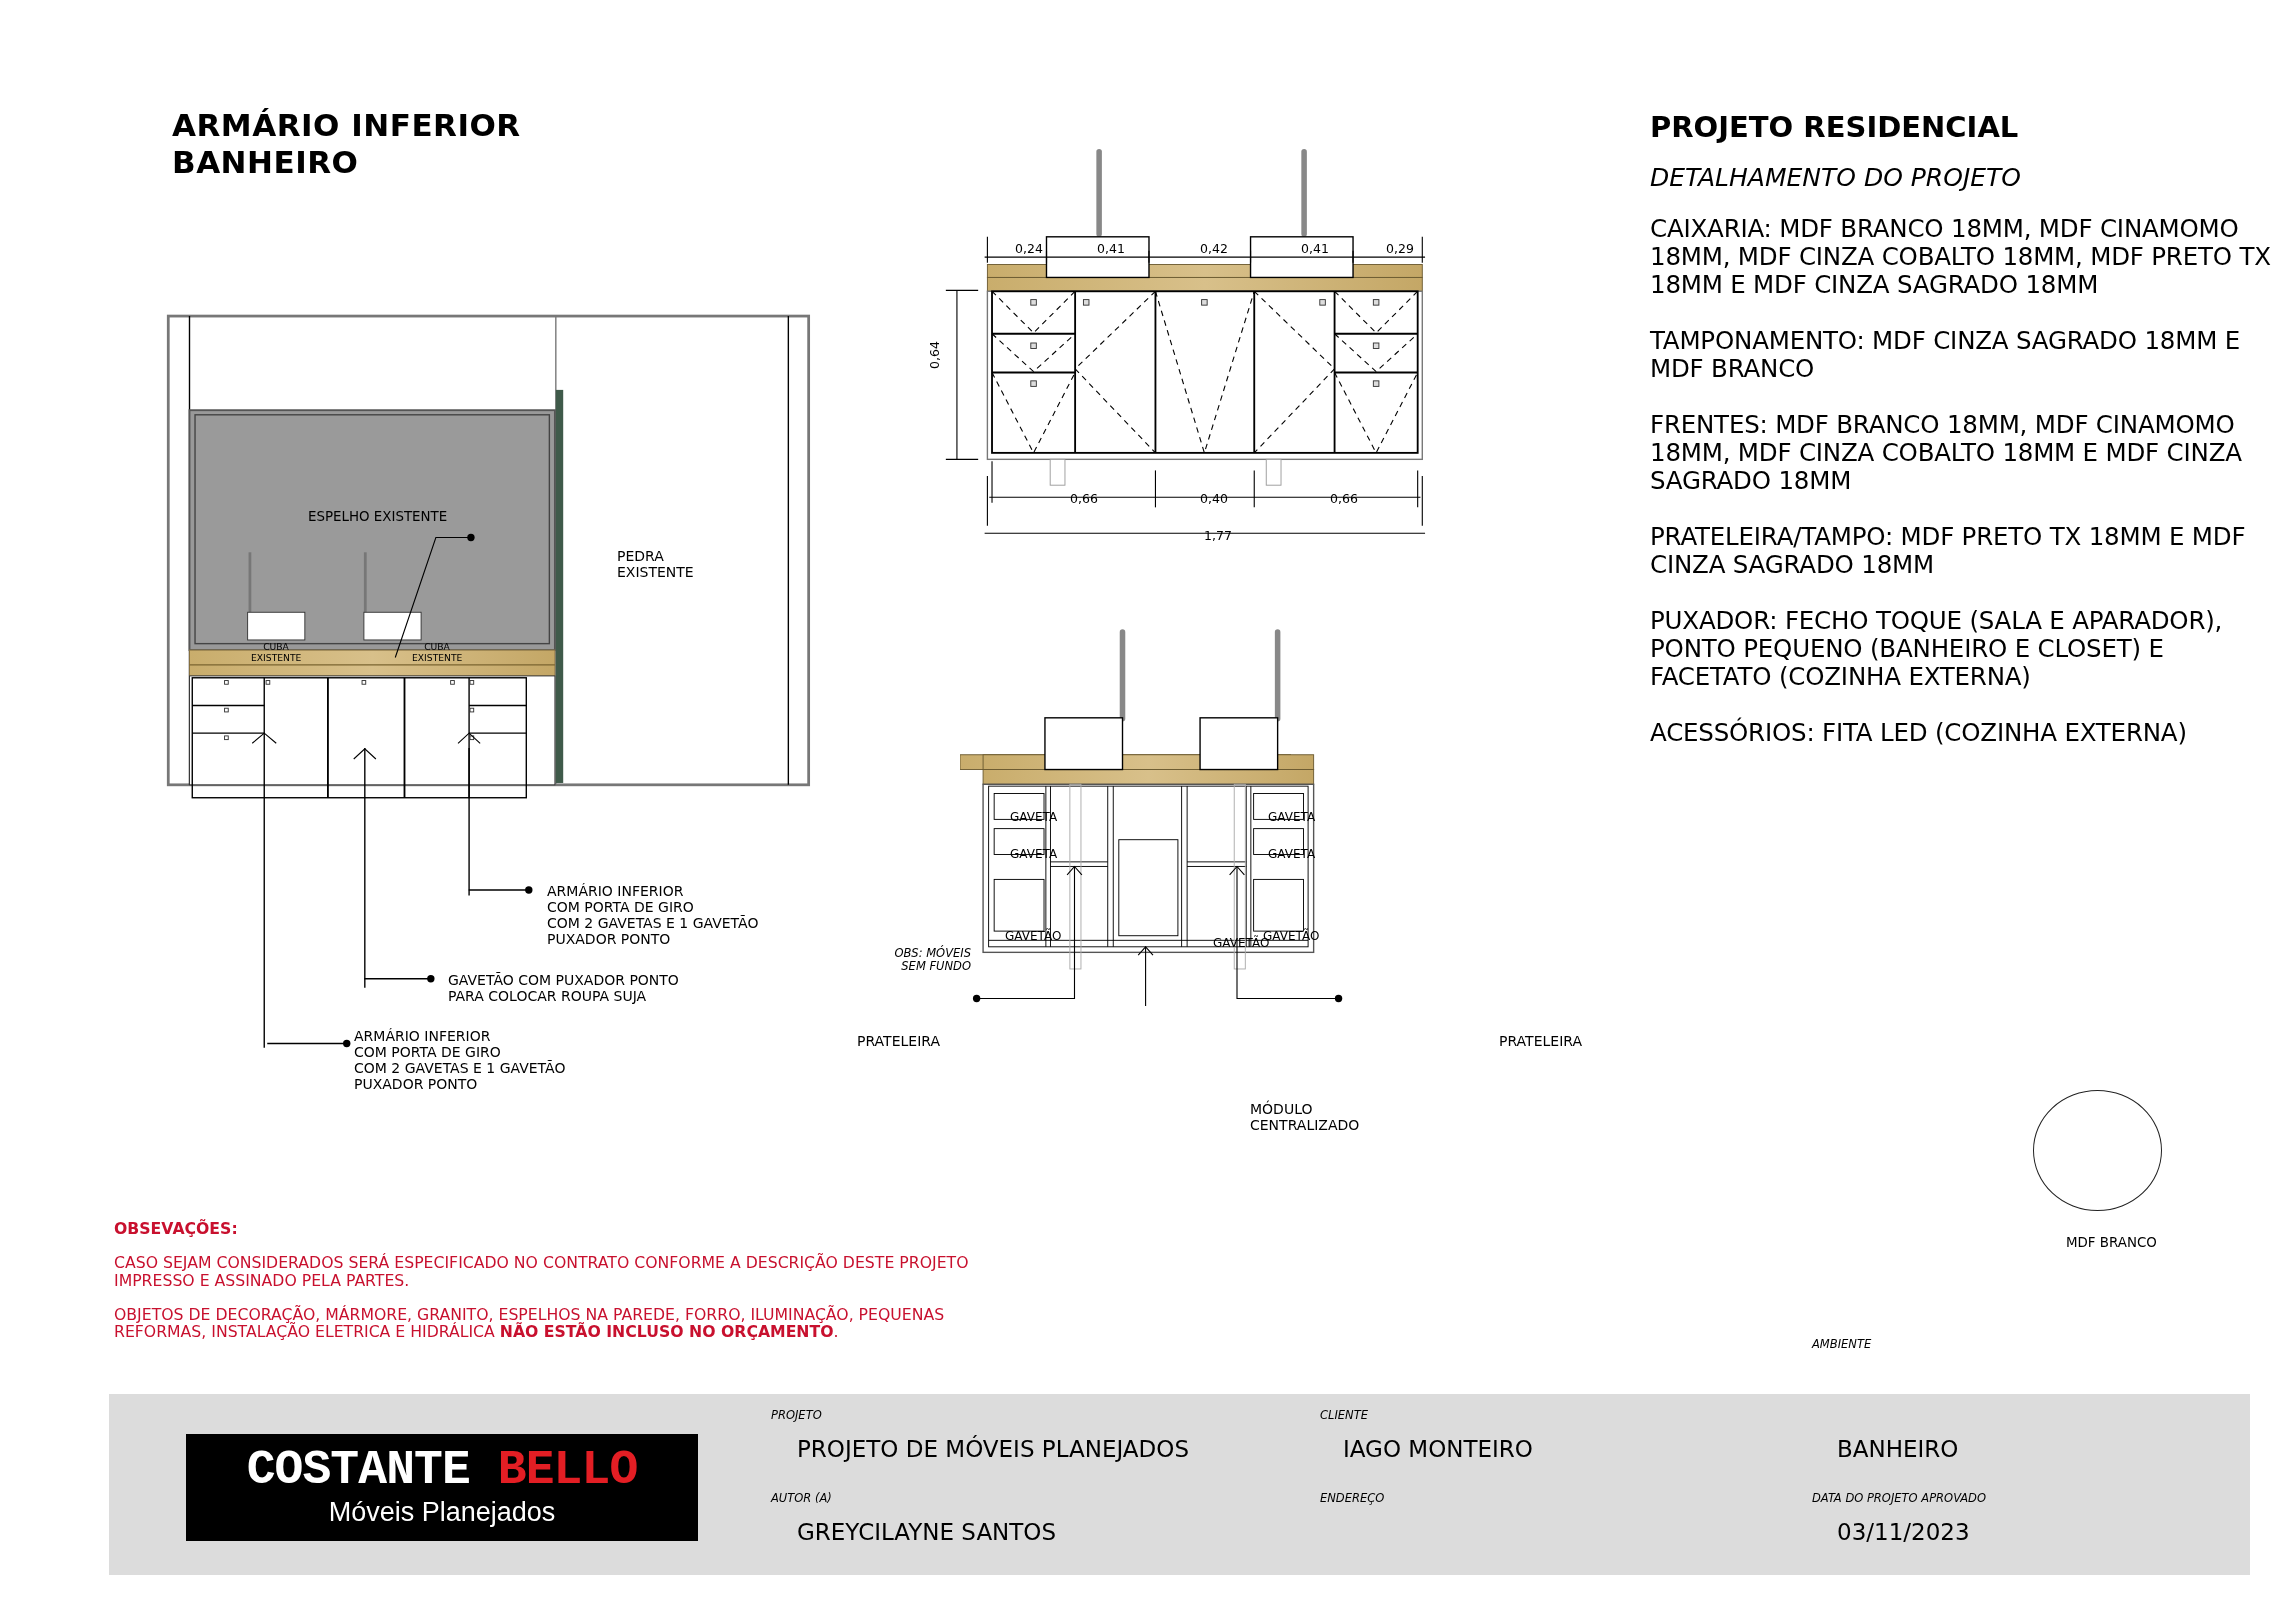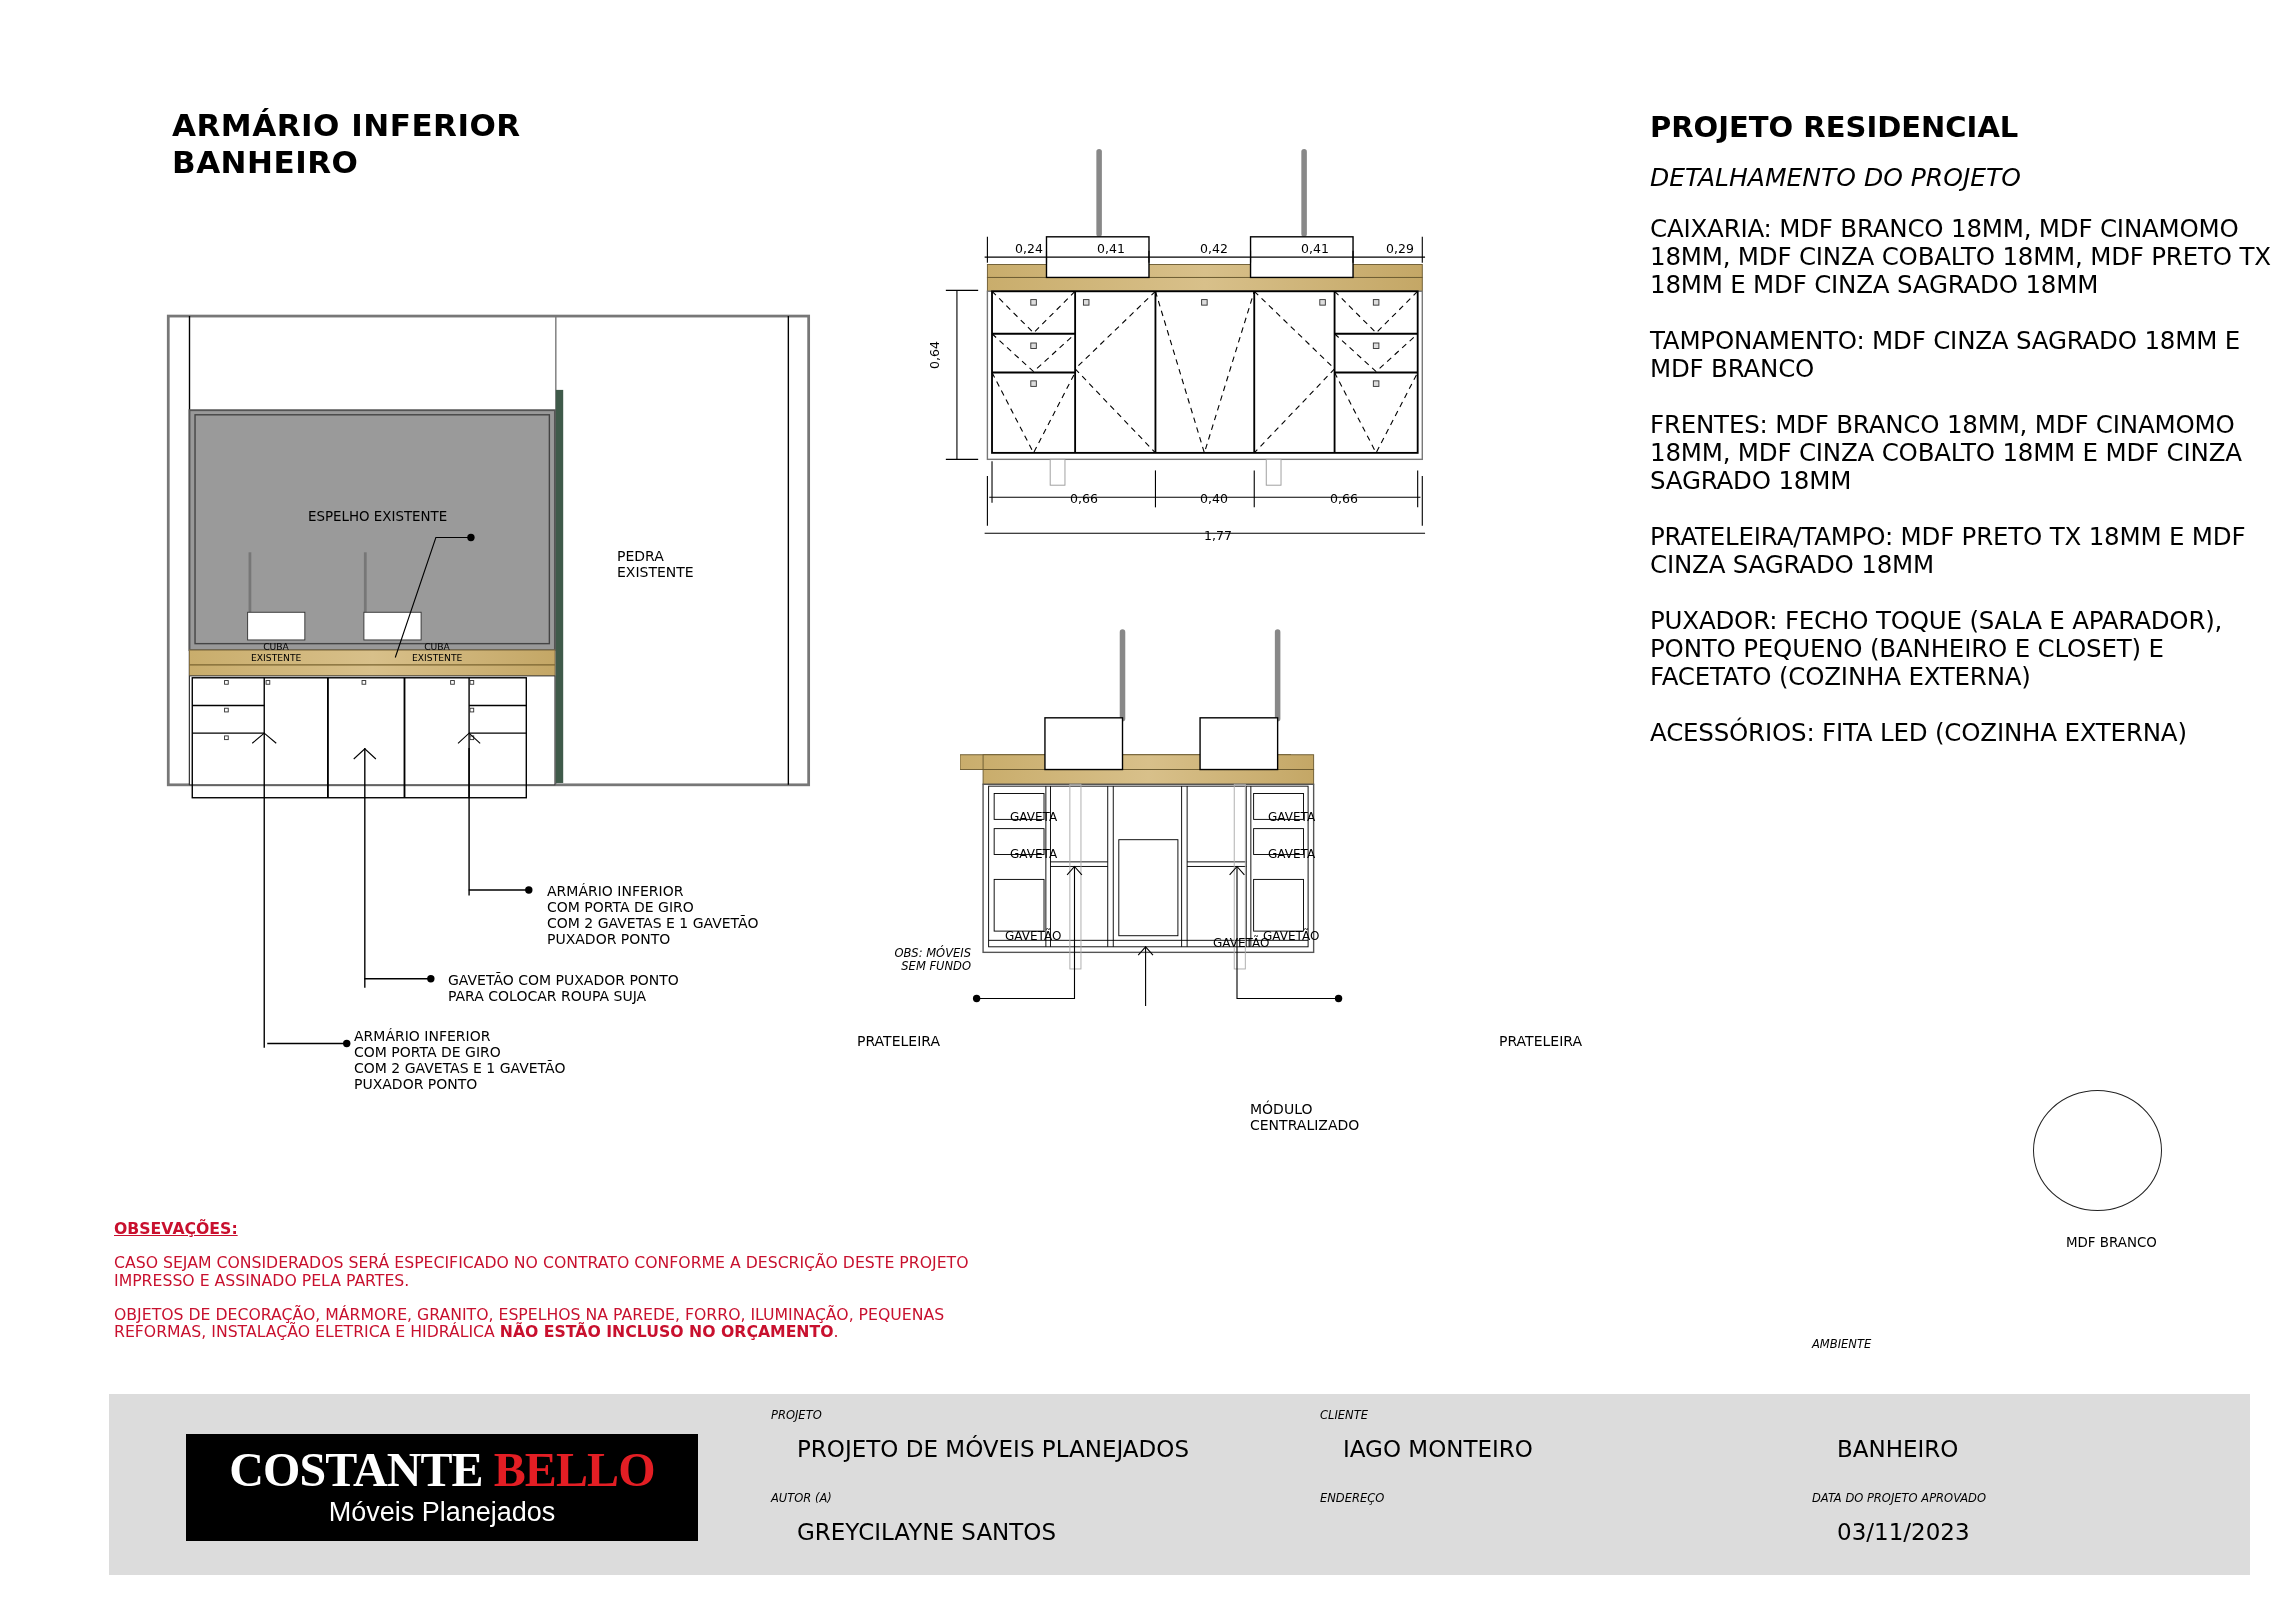--- a/index.html
+++ b/index.html
@@ -6,25 +6,25 @@
   body{width:2290px;height:1619px;position:relative;overflow:hidden;font-family:"DejaVu Sans","Liberation Sans",sans-serif;color:#000;}
   .abs{position:absolute;}
   .title-main{left:172px;top:107px;font-family:"DejaVu Sans",sans-serif;font-weight:bold;font-size:31px;line-height:37px;letter-spacing:0.5px;}
   .spec{left:1650px;top:109px;width:628px;font-family:"DejaVu Sans",sans-serif;}
   .spec-title{font-weight:bold;font-size:29px;line-height:37px;margin:0 0 16.6px 0;letter-spacing:0px;}
   .spec-sub{font-style:italic;font-size:25px;line-height:29.5px;margin:17px 0 22px 0;}
   .spec-item{font-size:24.5px;line-height:28px;margin:0 0 28px 0;letter-spacing:-0.2px;}
   .small{font-size:13.4px;line-height:15.7px;font-family:"DejaVu Sans",sans-serif;}
   .label{font-size:14px;line-height:16px;white-space:nowrap;}
   .obs{left:114px;top:1220px;width:904px;color:#c8102e;font-size:15.7px;line-height:17.5px;}
-  .obs .h{font-weight:bold;margin-bottom:16.6px;text-decoration:underline;}
+  .obs .h{font-weight:bold;margin-bottom:16.6px;}
   .obs p{margin:0 0 16.6px 0;}
   .footer{left:109px;top:1394px;width:2141px;height:181px;background:#dcdcdc;}
   .logo{left:186px;top:1434px;width:512px;height:107px;background:#000;text-align:center;}
-  .logo .brand{font-family:Liberation Serif, serif;font-weight:bold;font-size:48px;line-height:54px;margin-top:9.2px;color:#fff;letter-spacing:-0.9px;}
+  .logo .brand{font-family:Liberation Mono, monospace;font-weight:bold;font-size:48px;line-height:54px;margin-top:9.2px;color:#fff;letter-spacing:-0.9px;}
   .logo .brand .red{color:#e31e24;}
   .logo .tag{font-family:"Liberation Sans",sans-serif;font-size:27px;line-height:31px;color:#fff;}
   .f-lbl{font-size:11.5px;line-height:13px;color:#000;font-style:italic;}
   .f-val{font-size:23px;line-height:28px;color:#000;}
   .dim{font-size:12.5px;line-height:14px;}
   .legend-circle{left:2033px;top:1090px;width:129px;height:121px;border:1.8px solid #222;border-radius:50%;box-sizing:border-box;}
 </style>
 </head>
 <body>
 

